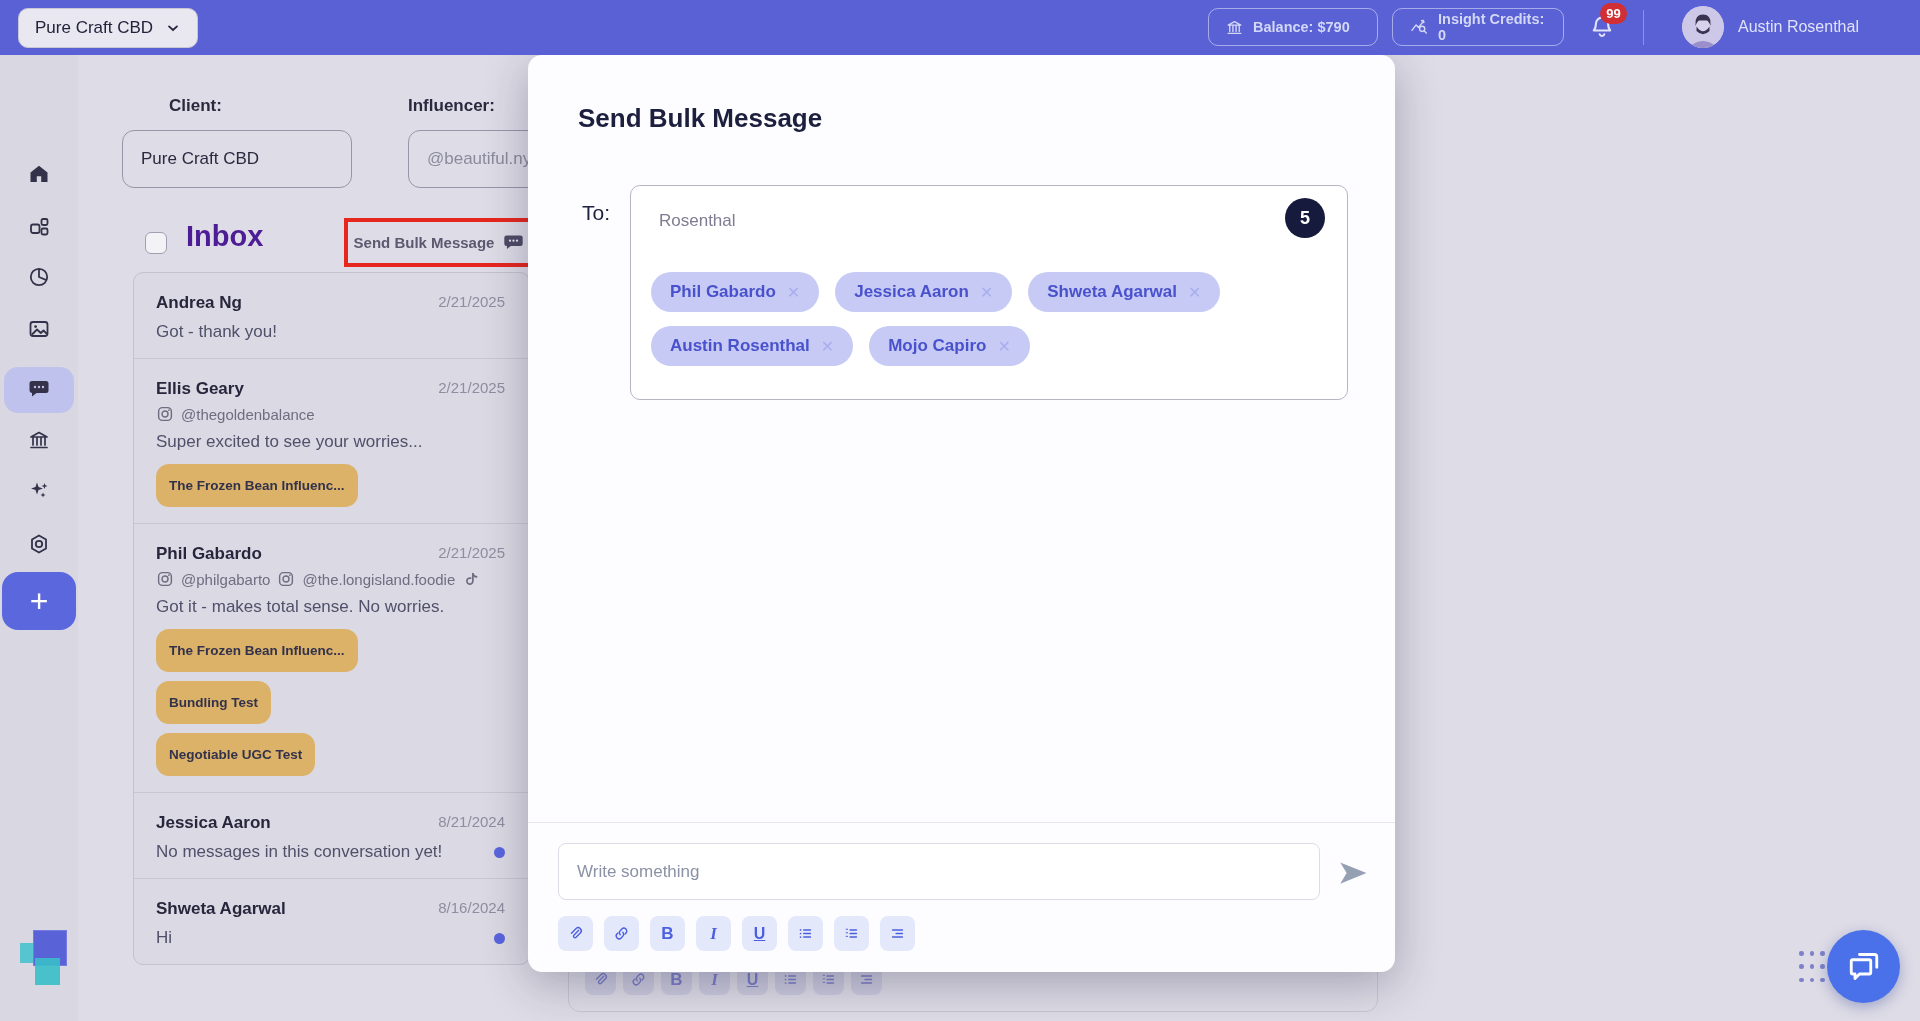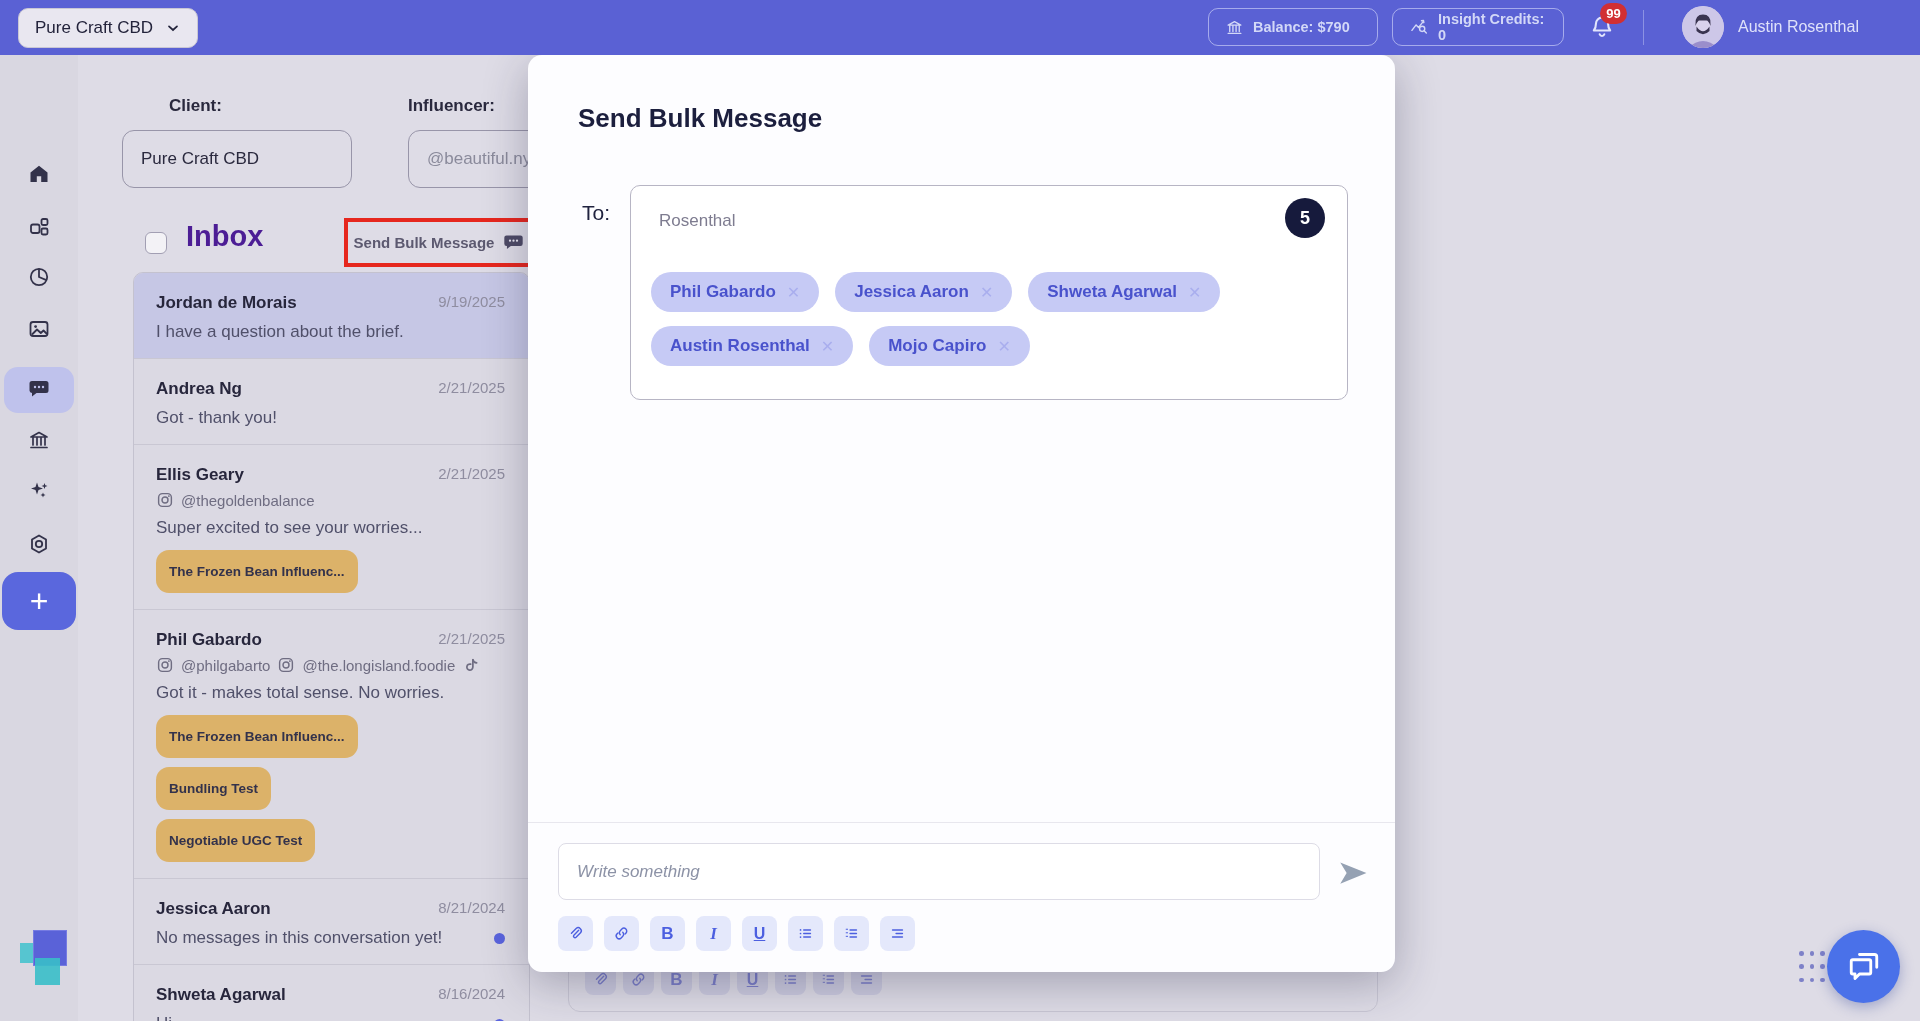--- a/index.html
+++ b/index.html
@@ -70,21 +70,21 @@
     border-radius:10px; background:#fff; }
   .recipients-ph { position:absolute; left:28px; top:25px; font-size:17px; color:#7e7c90; }
   .count-badge { position:absolute; right:22px; top:12px; width:40px; height:40px; border-radius:50%; background:#161a3c;
     color:#fff; font-size:18px; font-weight:700; display:flex; align-items:center; justify-content:center; }
   .chips { position:absolute; left:20px; top:86px; width:678px; display:flex; flex-wrap:wrap; gap:14px 16px; }
   .chip { background:#c6caf5; border-radius:21px; padding:10px 19px; font-size:17px; font-weight:700; color:#4952cc;
     display:flex; align-items:center; gap:11px; cursor:pointer; }
   .chip .x { color:#a9aeee; font-size:16px; font-weight:400; cursor:pointer; }
   .composer-divider { position:absolute; left:0; top:767px; width:867px; height:1px; background:#e8e7ee; }
   .msg-input { position:absolute; left:30px; top:788px; width:762px; height:57px; border:1.5px solid #dddce6; border-radius:8px;
-    font-family:"Liberation Sans",sans-serif; font-size:17px; color:#3c3c55; padding:0 18px; outline:none; background:#fff;font-style:italic; }
+    font-family:"Liberation Sans",sans-serif; font-size:17px; color:#3c3c55; padding:0 18px; outline:none; background:#fff; }
   .msg-input::placeholder { color:#8c92a6; }
   .send-btn { position:absolute; left:805px; top:798px; width:40px; height:40px; color:#95a1b3; cursor:pointer;
     display:flex; align-items:center; justify-content:center; }
   .fmt-bar { position:absolute; left:30px; top:861px; display:flex; gap:11px; }
   .fmt-btn { width:35px; height:35px; border-radius:8px; background:#e4e8fb; color:#4c5fe0; display:flex;
     align-items:center; justify-content:center; cursor:pointer; font-size:16px; }
   .fmt-btn b { font-size:17px; }
   .fmt-btn i { font-size:17px; font-family:"Liberation Serif",serif; font-weight:700; }
   .fmt-btn u { font-size:16px; font-weight:700; }
 
@@ -234,25 +234,20 @@
         <path d="M4 5 h16 a2.5 2.5 0 0 1 2.5 2.5 v7 a2.5 2.5 0 0 1 -2.5 2.5 h-11 l-4.5 3.5 v-3.5 h-0.5 A2.5 2.5 0 0 1 1.5 14.5 v-7 A2.5 2.5 0 0 1 4 5 Z" fill="#4e4b66"></path>
         <circle cx="8" cy="11" r="1.3" fill="#e8e6f0"></circle>
         <circle cx="12" cy="11" r="1.3" fill="#e8e6f0"></circle>
         <circle cx="16" cy="11" r="1.3" fill="#e8e6f0"></circle>
       </svg>
   </span>
 </div>
 <div class="red-annotation"></div>
 
 <div class="conv-list" id="conv-list">
-    <div class="conv-row selected">
-      <div class="conv-name">Jordan de Morais</div>
-      <div class="conv-date">9/19/2025</div>
-      <div class="conv-preview">I have a question about the brief.</div>
-    </div>
     <div class="conv-row">
       <div class="conv-name">Andrea Ng</div>
       <div class="conv-date">2/21/2025</div>
       <div class="conv-preview">Got - thank you!</div>
     </div>
     <div class="conv-row">
       <div class="conv-name">Ellis Geary</div>
       <div class="conv-date">2/21/2025</div>
       <div class="conv-handles">
         <span style="display: flex;">

